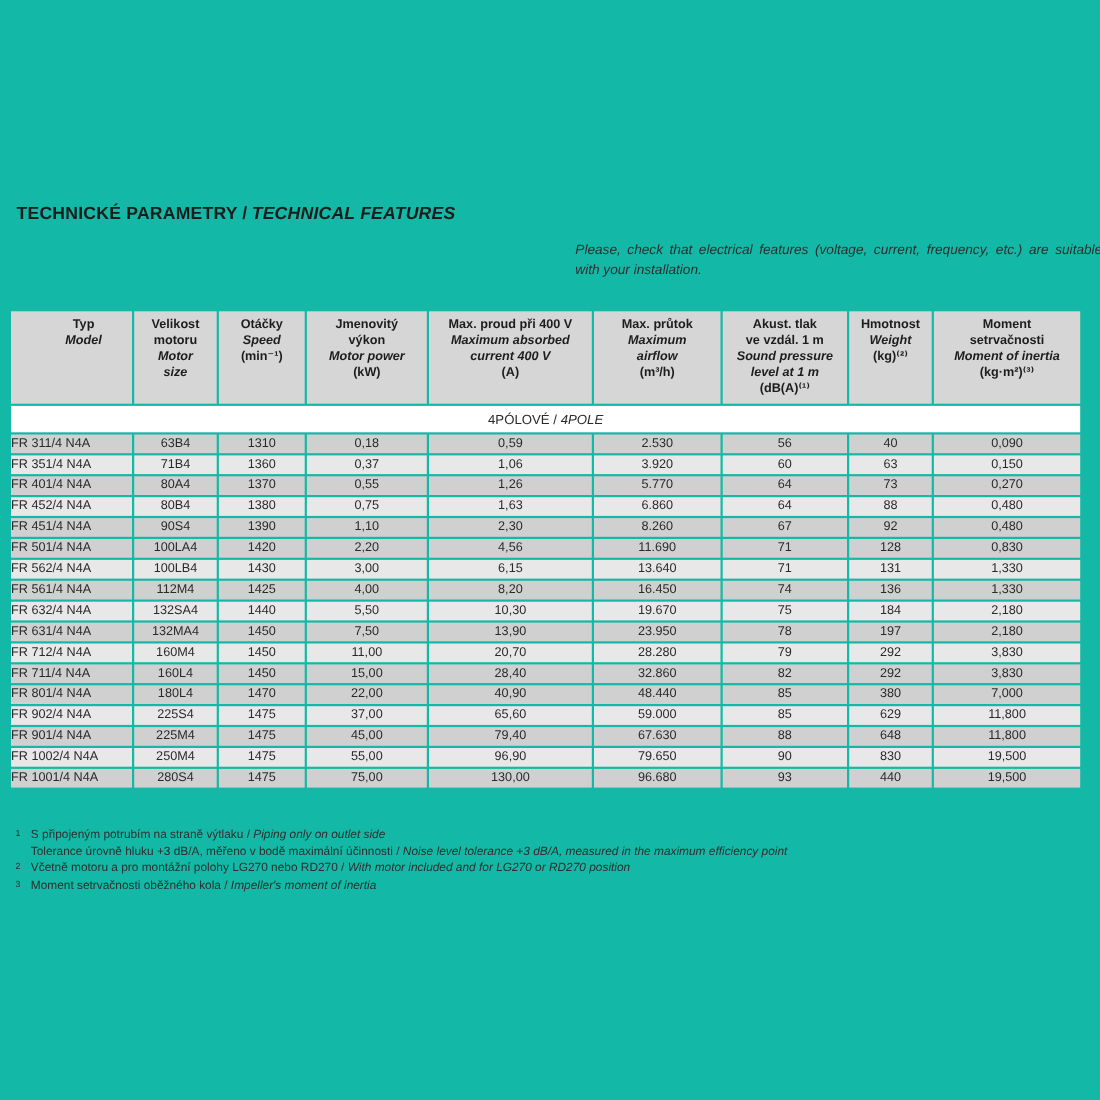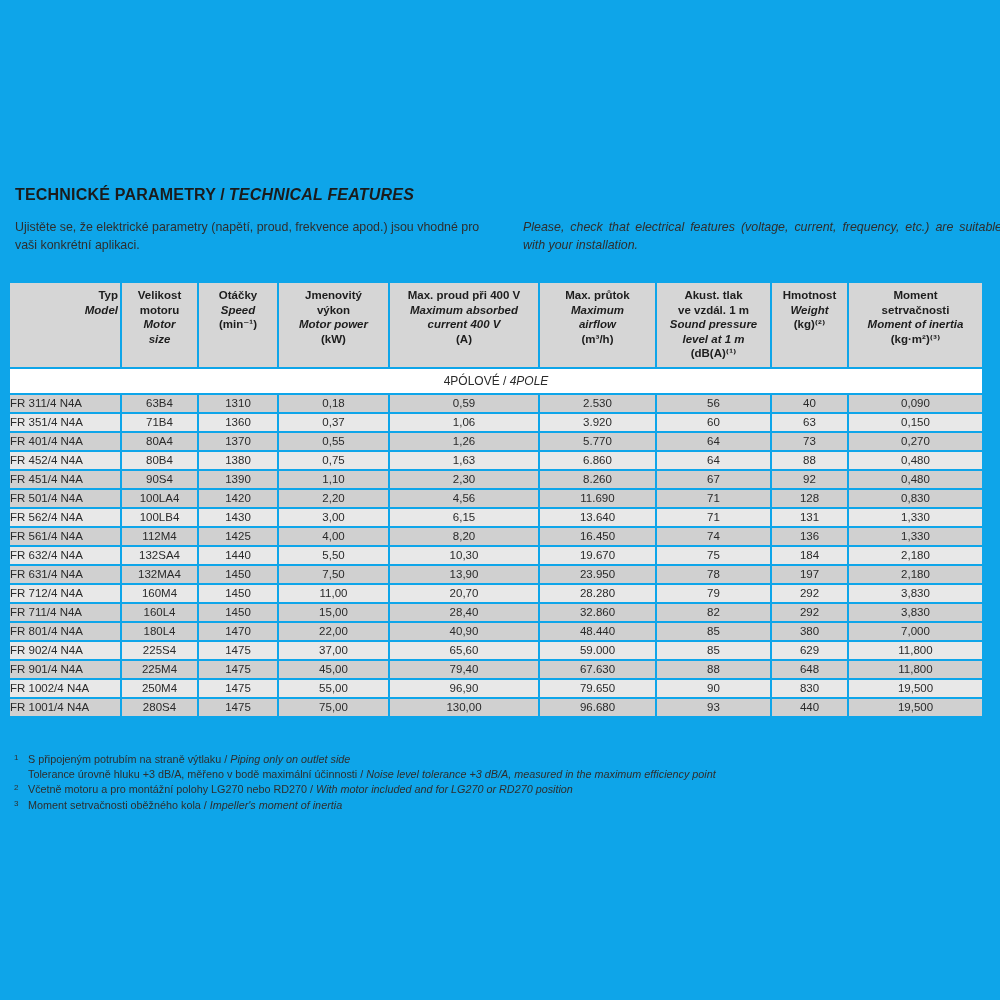--- a/index.html
+++ b/index.html
@@ -1,33 +1,33 @@
 <!DOCTYPE html>
 <html><head>
 <meta charset="utf-8">
 <style>
   html,body{margin:0;padding:0;background:#ffffff;}
-  .page{position:relative;width:1000px;height:1000px;background:#0ea5e9;overflow:hidden;
+  .page{position:relative;width:1000px;height:1000px;background:#14b8a6;overflow:hidden;
         font-family:"Liberation Sans","DejaVu Sans",sans-serif;color:#262626;}
 
   .title{position:absolute;left:15px;top:186px;margin:0;font-size:16px;font-weight:bold;
          color:#1b1b1b;letter-spacing:.2px;white-space:nowrap;}
   .title .sep{margin:0 4px;}
   .title .en{font-style:italic;}
 
   .intro-cz{position:absolute;left:15px;top:219px;width:484px;margin:0;
             font-size:12.4px;line-height:17.5px;color:#2e2e2e;}
   .intro-en{position:absolute;left:523px;top:219px;width:479px;margin:0;
             font-size:12.4px;line-height:17.5px;font-style:italic;text-align:justify;color:#2e2e2e;}
 
   table.spec{position:absolute;left:8px;top:281px;border-collapse:separate;border-spacing:2px;
              table-layout:fixed;}
   table.spec th{background:#d6d6d6;vertical-align:top;height:79px;padding:5px 2px 0 2px;
                 font-size:11.5px;line-height:14.6px;font-weight:bold;text-align:center;color:#1d1d1d;}
-  table.spec th.left{text-align:right;padding-left:24px;}
+  table.spec th.left{text-align:center;padding-left:24px;}
   table.spec th .en{font-style:italic;}
   table.spec td.section{background:#ffffff;height:21px;
                         font-size:12px;color:#2a2a2a;padding:2px 0 1px 0;}
   table.spec td.section .en{font-style:italic;}
   table.spec tr.dark td{background:#d0d0d0;}
   table.spec tr.light td{background:#e8e8e8;}
   table.spec tbody td{height:17px;font-size:11.5px;line-height:17px;text-align:center;
                       padding:0;color:#2a2a2a;overflow:hidden;white-space:nowrap;}
   table.spec tbody td.left{text-align:left;}
 
@@ -36,21 +36,20 @@
            position:relative;top:-2px;}
   .fn .en{font-style:italic;}
 </style>
 </head>
 <body>
 
 <div class="page">
 
   <h1 class="title"><span>TECHNICKÉ PARAMETRY</span><span class="sep">/</span><span class="en">TECHNICAL FEATURES</span></h1>
 
-  <p class="intro-cz">Ujistěte se, že elektrické parametry (napětí, proud, frekvence apod.) jsou vhodné pro vaši konkrétní aplikaci.</p>
   <p class="intro-en">Please, check that electrical features (voltage, current, frequency, etc.) are suitable with your installation.</p>
 
   <table class="spec">
     <colgroup>
       <col style="width:110px">
         <col style="width:75px">
         <col style="width:78px">
       <col style="width:109px">
         <col style="width:148px">
         <col style="width:115px">

